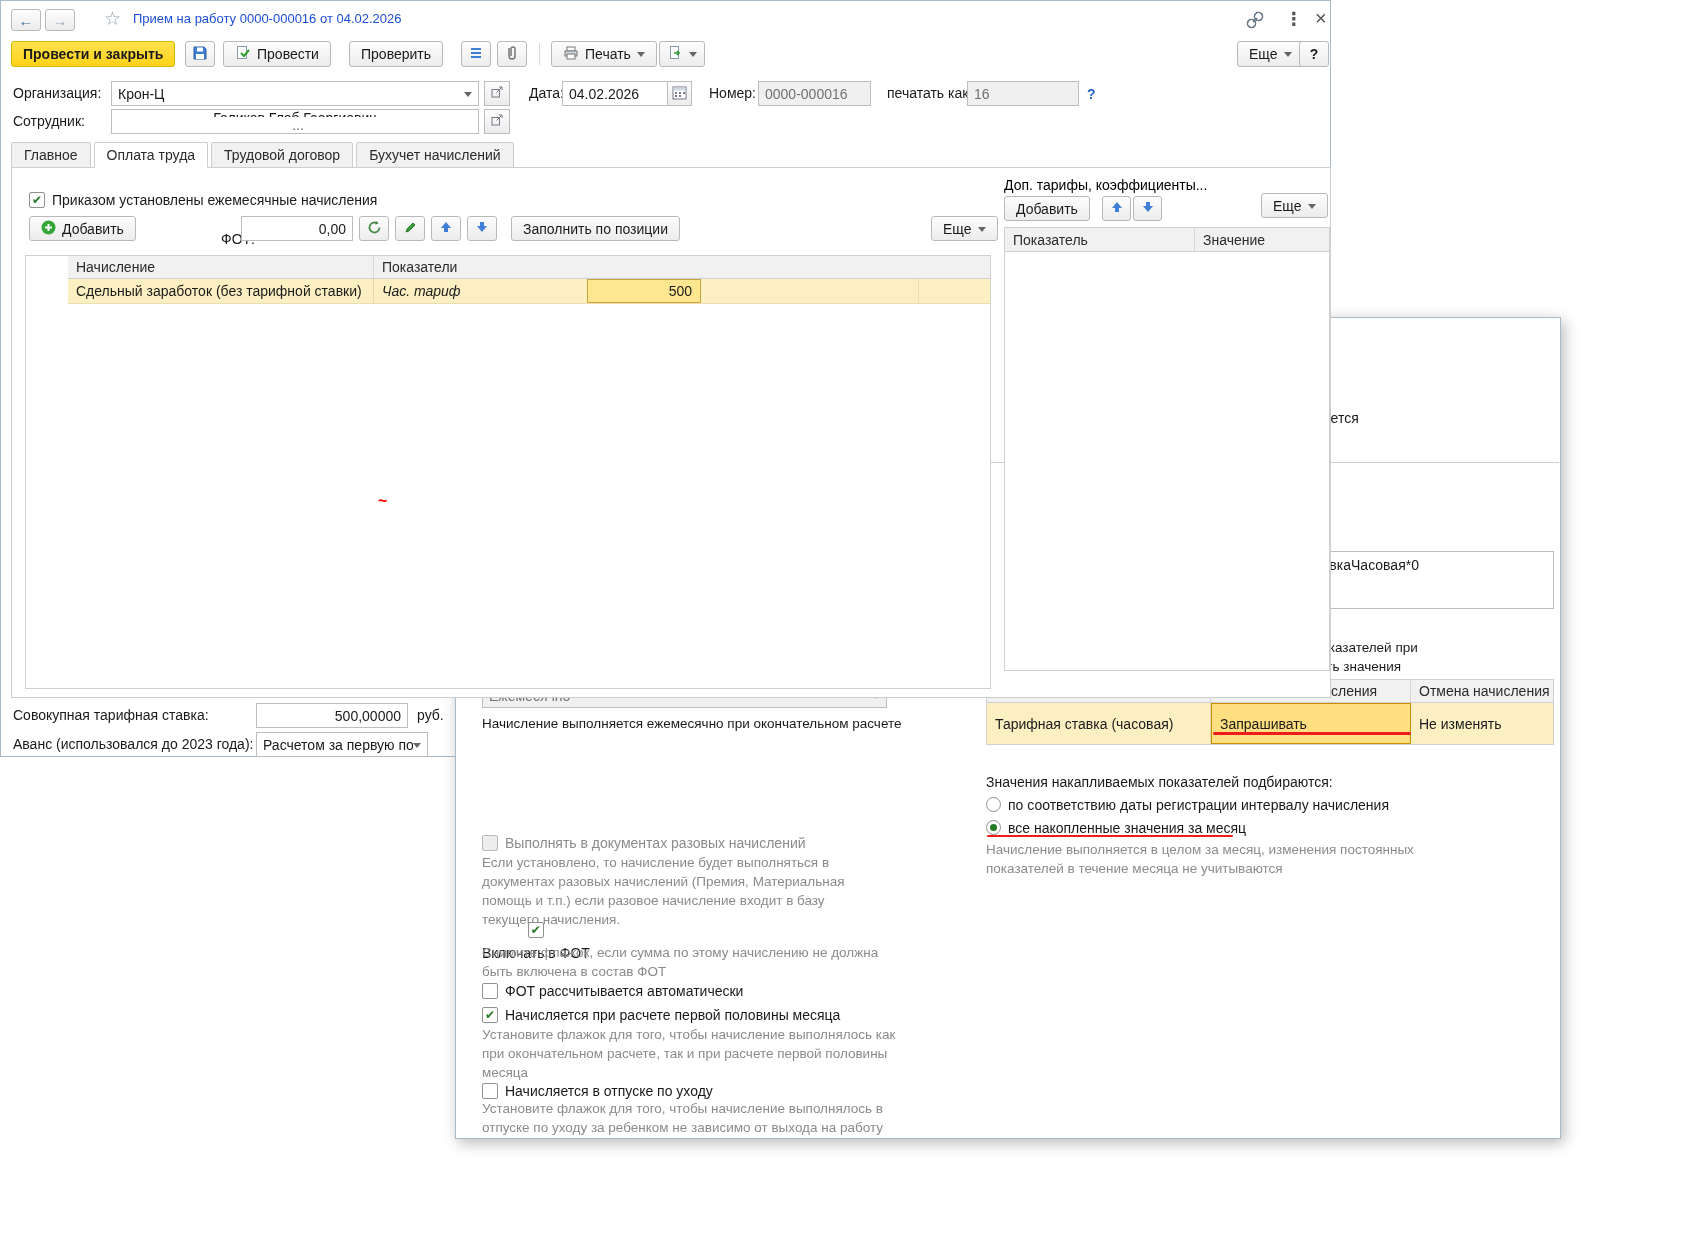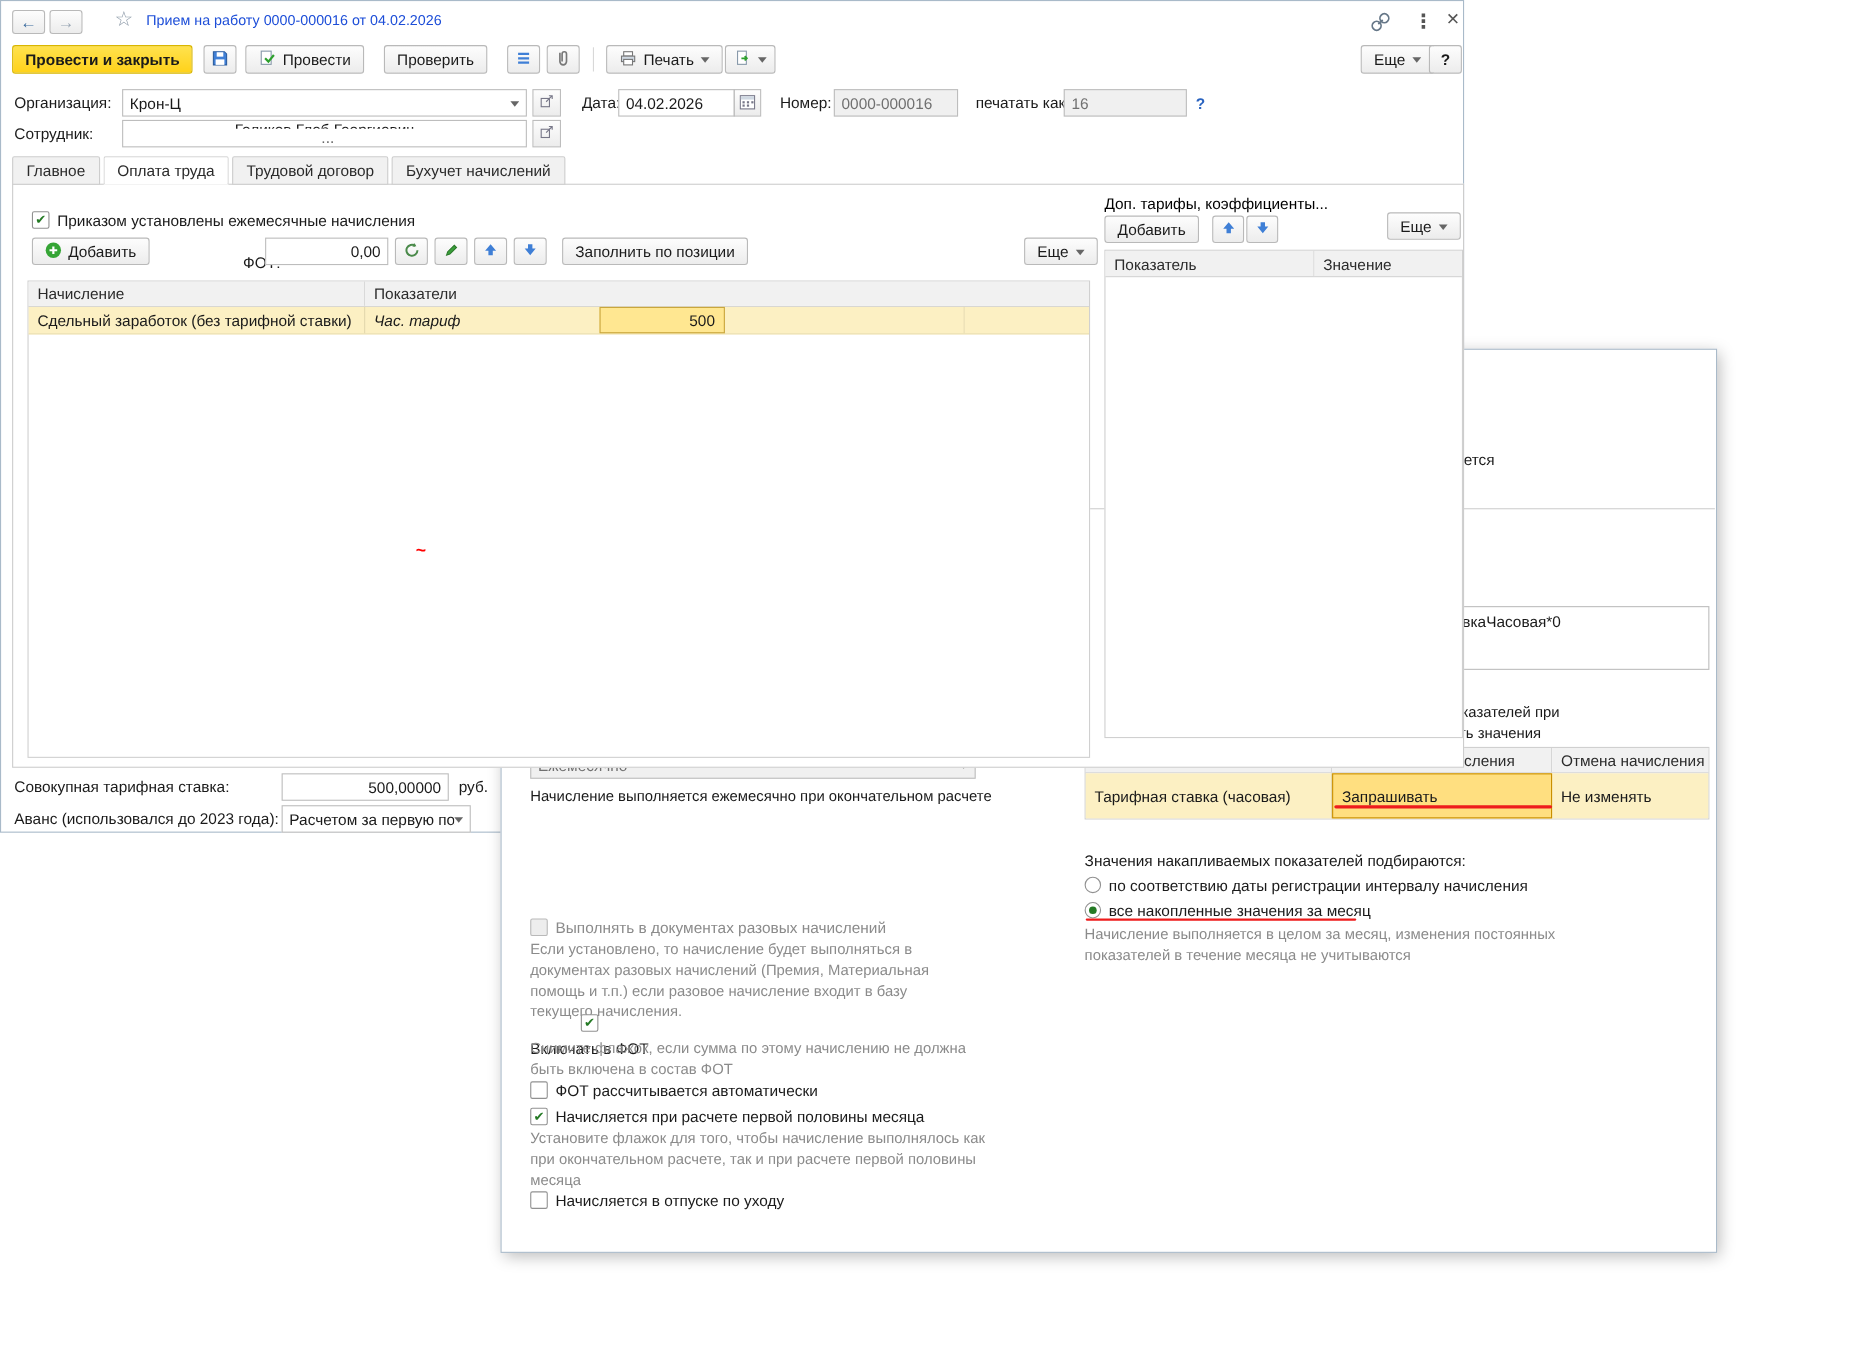--- a/index.html
+++ b/index.html
@@ -228,21 +228,21 @@
         </svg></span>
     </button>
   <button class="btn h25 abs" style="left:510px;top:215px;z-index:2;">
       <span>Заполнить по позиции</span>
     </button>
   <button class="btn h25 abs" style="left:930px;top:215px;z-index:2;">
       <span>Еще</span>
       <span class="caret"></span>
     </button>
 
-  <div class="abs" style="left:24px;top:254px;width:966px;height:434px;border:1px solid #d0d0d0;background:#fff;z-index:2;">
+  <div class="abs" style="left:24px;top:254px;width:966px;height:434px;border:1px solid #d0d0d0;background:#fff;z-index:2;padding-left:42px;">
     <div style="display:flex;height:23px;border-bottom:1px solid #d0d0d0;">
       <div class="th" style="width:306px;">Начисление</div>
       <div class="th" style="flex:1;border-right:none;">Показатели</div>
     </div>
     <div style="display:flex;height:25px;background:#fcf0c3;border-bottom:1px solid #eadfb2;">
       <div class="td" style="width:306px;border-right:1px solid #e3d7ad;">Сдельный заработок (без тарифной ставки)</div>
       <div class="td it" style="width:213px;">Час. тариф</div>
       <div class="td" style="width:114px;background:#ffe791;border:1px solid #c9a63d;justify-content:flex-end;">500</div>
       <div class="td" style="width:218px;border-right:1px solid #e8ddb5;"></div>
       <div class="td" style="flex:1;"></div>
@@ -368,20 +368,21 @@
   <div class="cbrow abs" style="left:26px;top:688px;">
     <span class="cbx on"></span>
     <span>Начисляется при расчете первой половины месяца</span>
   </div>
   <div class="hint grayt abs" style="left:26px;top:707px;width:420px;">Установите флажок для того, чтобы начисление выполнялось как при окончательном расчете, так и при расчете первой половины месяца</div>
 
   <div class="cbrow abs" style="left:26px;top:764px;">
     <span class="cbx"></span>
     <span>Начисляется в отпуске по уходу</span>
   </div>
+  <div class="hint grayt abs" style="left:26px;top:781px;width:450px;">Установите флажок для того, чтобы начисление выполнялось в отпуске по уходу за ребенком не зависимо от выхода на работу</div>
 
   <div class="abs green" style="left:530px;top:155px;">Расчет и показатели</div>
   <div class="cbrow abs" style="left:530px;top:172px;">
     <span class="radio on"></span>
     <span>Результат рассчитывается</span>
   </div>
   <div class="cbrow abs" style="left:530px;top:196px;">
     <span class="radio"></span>
     <span>Результат вводится фиксированной суммой</span>
   </div>

